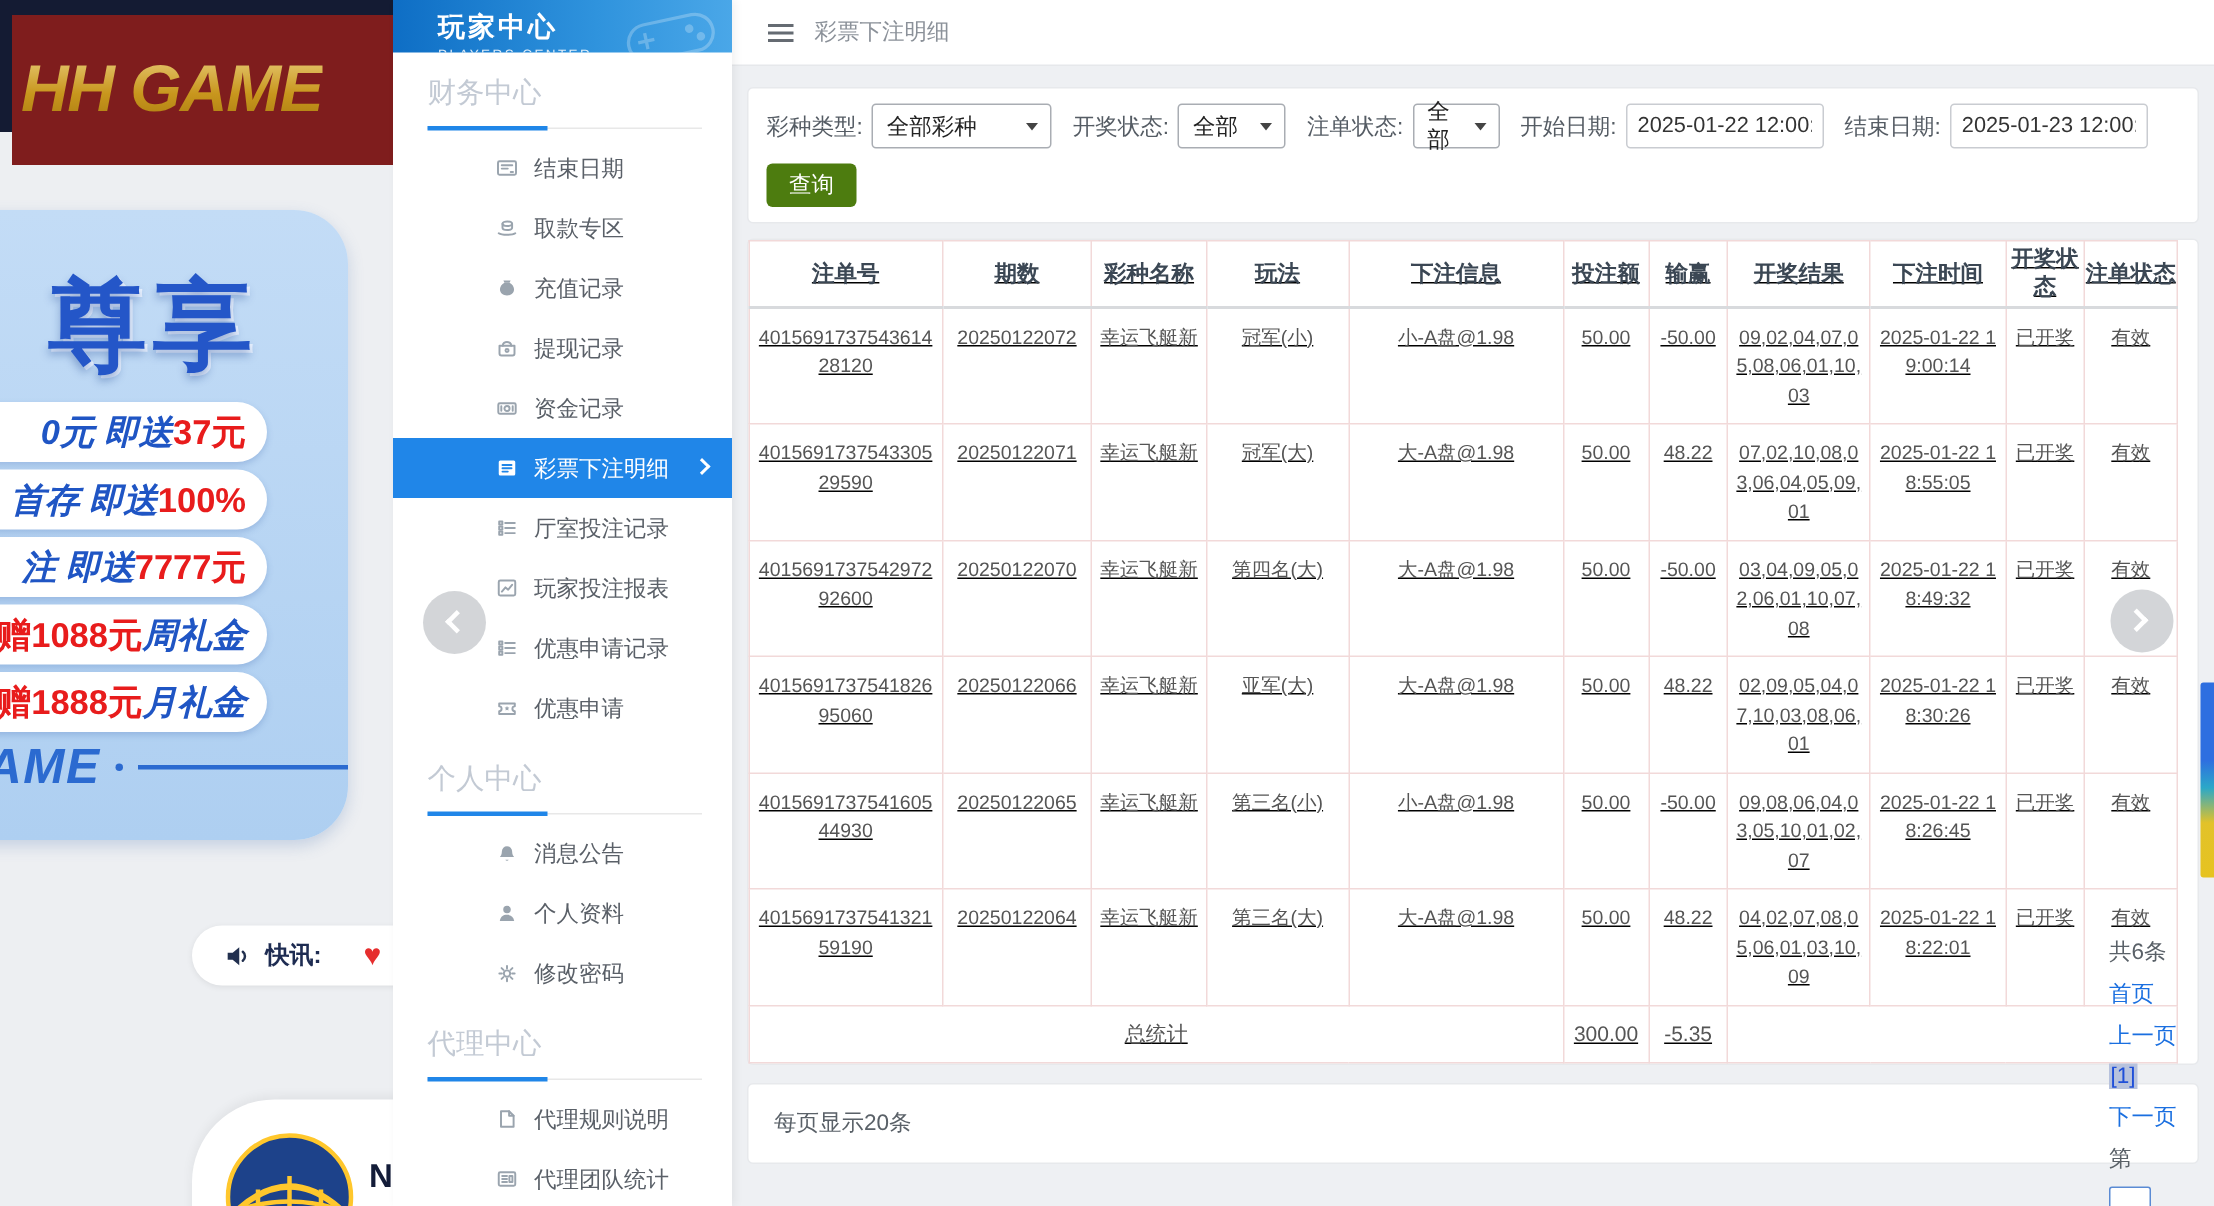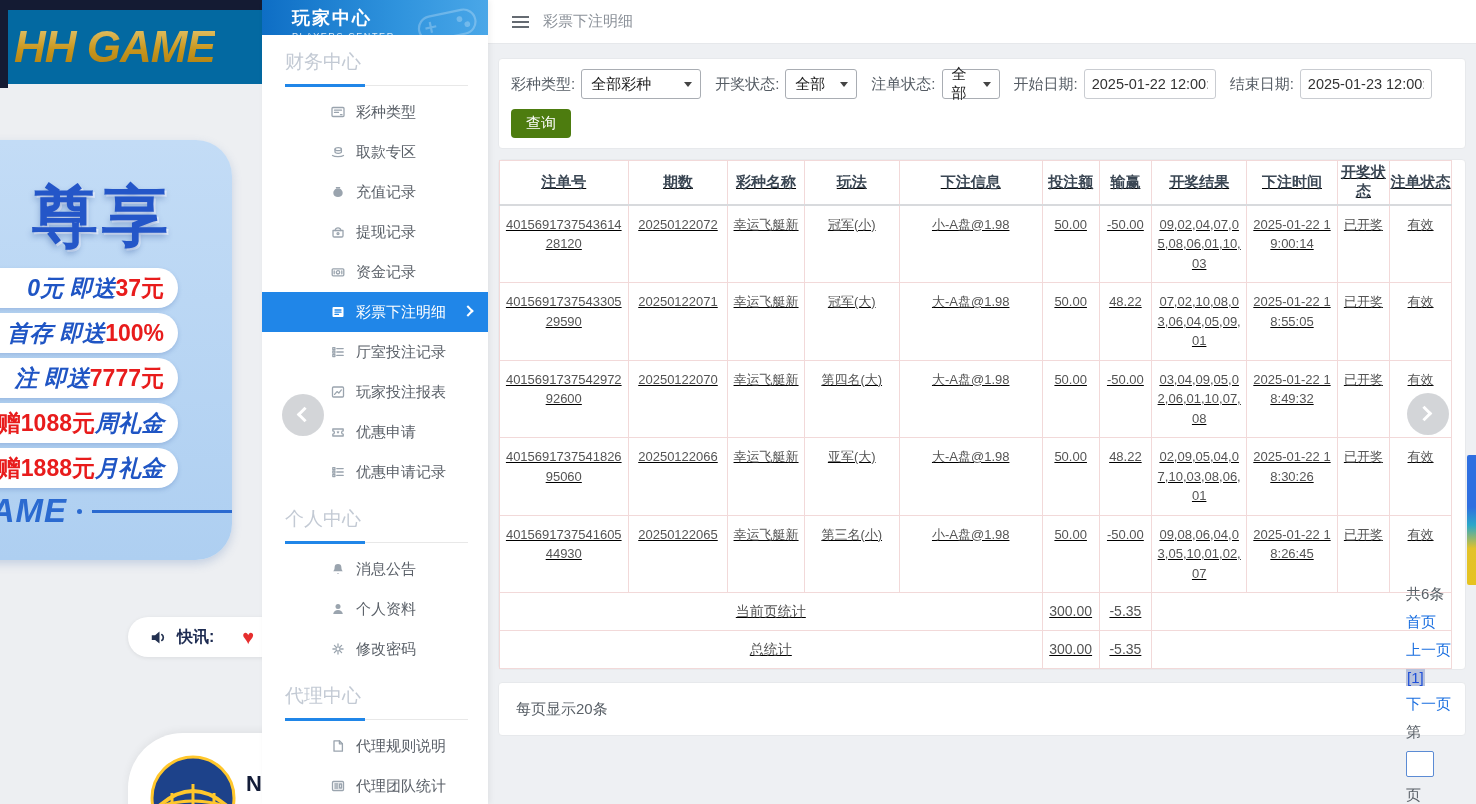--- a/index.html
+++ b/index.html
@@ -3,21 +3,21 @@
 <meta charset="utf-8">
 <style>
   * { margin:0; padding:0; box-sizing:border-box; }
   html,body { width:1476px; height:804px; font-family:"Liberation Sans","DejaVu Sans",sans-serif; }
   .screen { position:relative; width:1476px; height:804px; overflow:hidden; background:#eef0f3; }
 
   
   .left-page { position:absolute; left:0; top:0; width:262px; height:804px; background:#edeff2; }
   .lp-topstrip { position:absolute; left:0; top:0; width:262px; height:10px; background:#141b33; }
   .lp-leftstrip { position:absolute; left:0; top:0; width:8px; height:88px; background:#141b33; }
-  .lp-logoband { position:absolute; left:8px; top:10px; width:254px; height:74px; background:#0369a1; display:flex; align-items:center; }
+  .lp-logoband { position:absolute; left:8px; top:10px; width:254px; height:100px; background:#7f1d1d; display:flex; align-items:center; }
   .lp-logo { font-size:44px; font-weight:900; font-style:italic; letter-spacing:-1px; padding-left:6px;
              background:linear-gradient(180deg,#e9cd7a 0%,#c8961d 55%,#a87a10 100%);
              -webkit-background-clip:text; background-clip:text; color:transparent; white-space:nowrap; }
   .lp-promo { position:absolute; left:-50px; top:140px; width:282px; height:420px; border-radius:36px;
               background:linear-gradient(180deg,#c3dcf6 0%,#aecff1 100%); box-shadow:0 4px 10px rgba(80,120,180,.25); }
   .promo-headline { position:absolute; left:82px; top:32px; font-size:66px; font-weight:900; color:#2456c8;
                     letter-spacing:4px; text-shadow:0 4px 6px rgba(20,60,140,.35), 2px 2px 0 #eaf3ff; }
   .promo-pills { position:absolute; top:128px; left:0; right:54px; }
   .pill { height:40px; margin-bottom:5px; background:#fff; border-radius:21px; display:flex; align-items:center;
           justify-content:flex-end; padding-right:14px; box-shadow:0 2px 4px rgba(60,100,170,.25);
@@ -185,21 +185,21 @@
       </svg>
     </div>
     <div>
         <div class="sb-section-label">财务中心</div>
         <div class="sb-rule"></div>
         <div class="sb-item">
           <span class="ico"><svg viewBox="0 0 16 16" width="16" height="16" fill="none" stroke="currentColor" stroke-width="1.3" stroke-linecap="round" stroke-linejoin="round">
               <rect x="2" y="3.5" width="12" height="9" rx="1"></rect>
               <path d="M4.5 6.2h7M4.5 8.4h4M10.5 10.6h1.5"></path>
             </svg></span>
-          <span class="lbl">彩种类型</span>
+          <span class="lbl">结束日期</span>
         </div>
         <div class="sb-item">
           <span class="ico"><svg viewBox="0 0 16 16" width="16" height="16" fill="none" stroke="currentColor" stroke-width="1.3" stroke-linecap="round" stroke-linejoin="round">
               <ellipse cx="8.2" cy="5.2" rx="3.2" ry="1.5"></ellipse>
               <path d="M5 5.2v2.6c0 .8 1.4 1.5 3.2 1.5s3.2-.7 3.2-1.5V5.2"></path>
               <path d="M2.5 11.5c2 1.4 9 1.4 11 0"></path>
             </svg></span>
           <span class="lbl">取款专区</span>
         </div>
         <div class="sb-item">
@@ -244,33 +244,33 @@
         </div>
         <div class="sb-item">
           <span class="ico"><svg viewBox="0 0 16 16" width="16" height="16" fill="none" stroke="currentColor" stroke-width="1.3" stroke-linecap="round" stroke-linejoin="round">
               <rect x="2.5" y="3" width="11" height="10" rx="1"></rect>
               <path d="M4.6 10.4 7 7.6l1.8 1.5 2.6-3.2"></path>
             </svg></span>
           <span class="lbl">玩家投注报表</span>
         </div>
         <div class="sb-item">
           <span class="ico"><svg viewBox="0 0 16 16" width="16" height="16" fill="none" stroke="currentColor" stroke-width="1.3" stroke-linecap="round" stroke-linejoin="round">
-              <path d="M2.8 5h10.4v1.9a1.6 1.6 0 0 0 0 3.2V12H2.8v-1.9a1.6 1.6 0 0 0 0-3.2z"></path>
-              <path d="M8 6.6l.5 1 1.1.1-.8.8.2 1.1-1-.5-1 .5.2-1.1-.8-.8 1.1-.1z" fill="currentColor" stroke="none"></path>
-            </svg></span>
-          <span class="lbl">优惠申请</span>
-        </div>
-        <div class="sb-item">
-          <span class="ico"><svg viewBox="0 0 16 16" width="16" height="16" fill="none" stroke="currentColor" stroke-width="1.3" stroke-linecap="round" stroke-linejoin="round">
               <rect x="2.8" y="3.6" width="2.1" height="2.1"></rect>
               <rect x="2.8" y="7" width="2.1" height="2.1"></rect>
               <rect x="2.8" y="10.4" width="2.1" height="2.1"></rect>
               <path d="M6.8 4.6h6.4M6.8 8h6.4M6.8 11.4h6.4"></path>
             </svg></span>
           <span class="lbl">优惠申请记录</span>
+        </div>
+        <div class="sb-item">
+          <span class="ico"><svg viewBox="0 0 16 16" width="16" height="16" fill="none" stroke="currentColor" stroke-width="1.3" stroke-linecap="round" stroke-linejoin="round">
+              <path d="M2.8 5h10.4v1.9a1.6 1.6 0 0 0 0 3.2V12H2.8v-1.9a1.6 1.6 0 0 0 0-3.2z"></path>
+              <path d="M8 6.6l.5 1 1.1.1-.8.8.2 1.1-1-.5-1 .5.2-1.1-.8-.8 1.1-.1z" fill="currentColor" stroke="none"></path>
+            </svg></span>
+          <span class="lbl">优惠申请</span>
         </div>
         <div class="sb-section-label">个人中心</div>
         <div class="sb-rule"></div>
         <div class="sb-item">
           <span class="ico"><svg viewBox="0 0 16 16" width="16" height="16" fill="none" stroke="currentColor" stroke-width="1.3" stroke-linecap="round" stroke-linejoin="round">
               <path d="M8 3.1a3.4 3.4 0 0 0-3.4 3.4c0 2.4-.9 3.3-1.4 3.8h9.6c-.5-.5-1.4-1.4-1.4-3.8A3.4 3.4 0 0 0 8 3.1z" fill="currentColor" stroke="none"></path>
               <path d="M6.9 12.1a1.2 1.2 0 0 0 2.2 0z" fill="currentColor" stroke="none"></path>
             </svg></span>
           <span class="lbl">消息公告</span>
         </div>
@@ -429,25 +429,32 @@
               <td>幸运飞艇新</td>
               <td>第三名(小)</td>
               <td>小-A盘@1.98</td>
               <td>50.00</td>
               <td>-50.00</td>
               <td>09,08,06,04,03,05,10,01,02,07</td>
               <td>2025-01-22 18:26:45</td>
               <td>已开奖</td>
               <td>有效</td>
             </tr>
-            <tr class="sum sum1">
-              <td colspan="5">当前页统计</td>
-              <td>300.00</td>
-              <td>-5.35</td>
-              <td colspan="4"></td>
+            <tr class="data">
+              <td>401569173754132159190</td>
+              <td>20250122064</td>
+              <td>幸运飞艇新</td>
+              <td>第三名(大)</td>
+              <td>大-A盘@1.98</td>
+              <td>50.00</td>
+              <td>48.22</td>
+              <td>04,02,07,08,05,06,01,03,10,09</td>
+              <td>2025-01-22 18:22:01</td>
+              <td>已开奖</td>
+              <td>有效</td>
             </tr>
             <tr class="sum sum2">
               <td colspan="5">总统计</td>
               <td>300.00</td>
               <td>-5.35</td>
               <td colspan="4"></td>
             </tr>
           </tbody>
       </table>
     </div>

